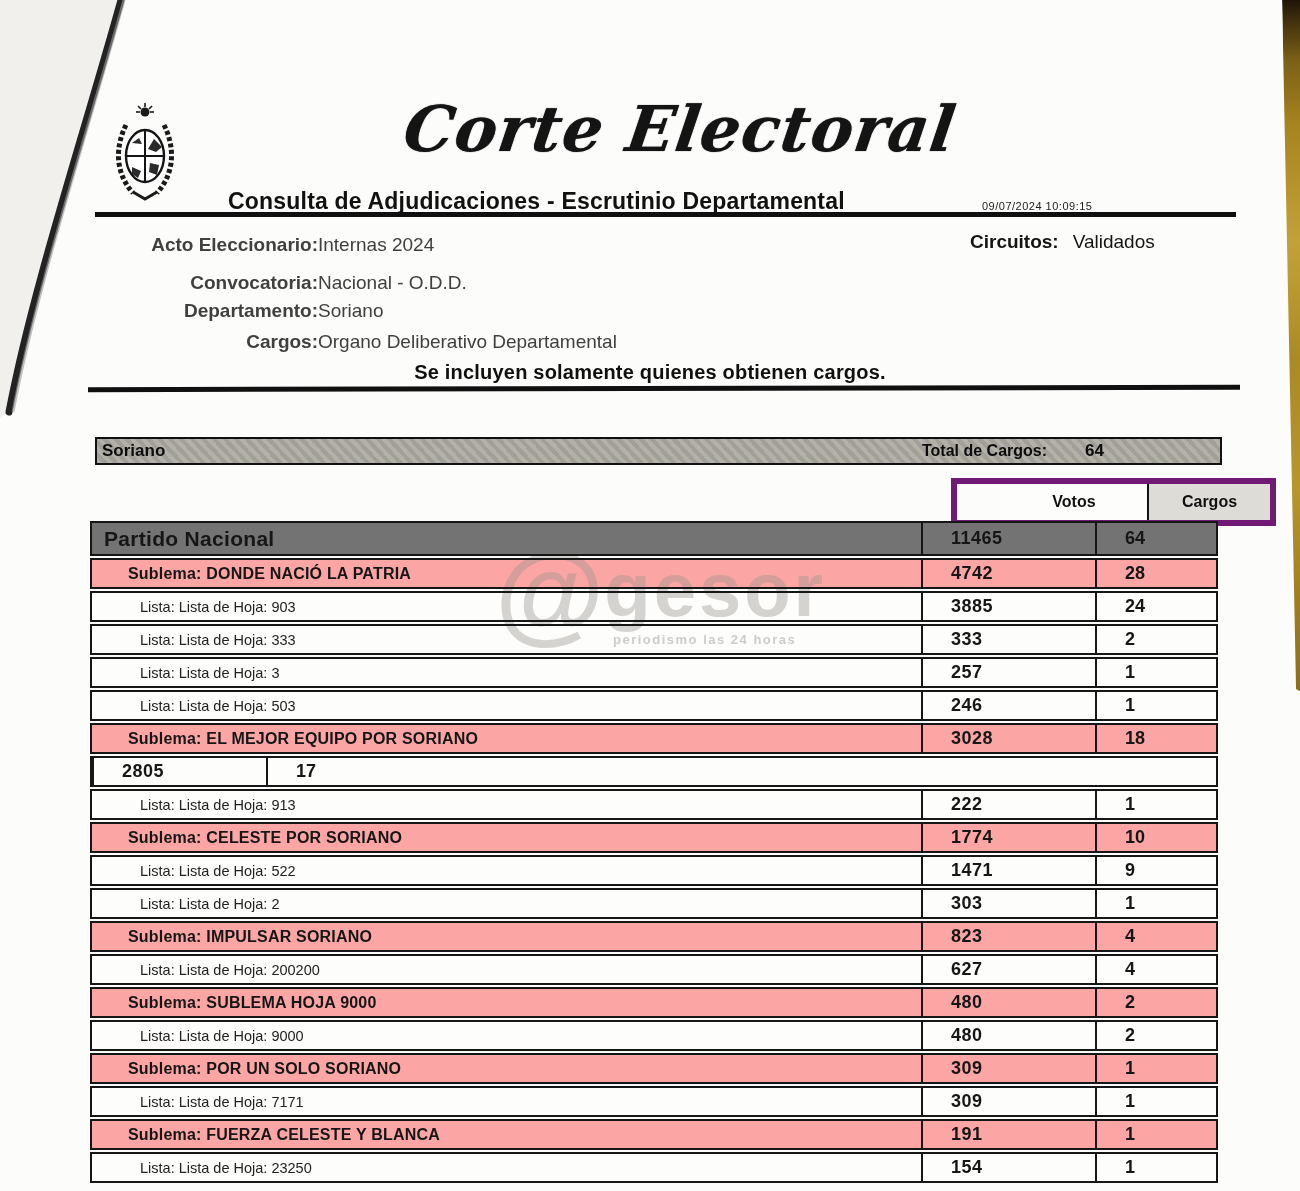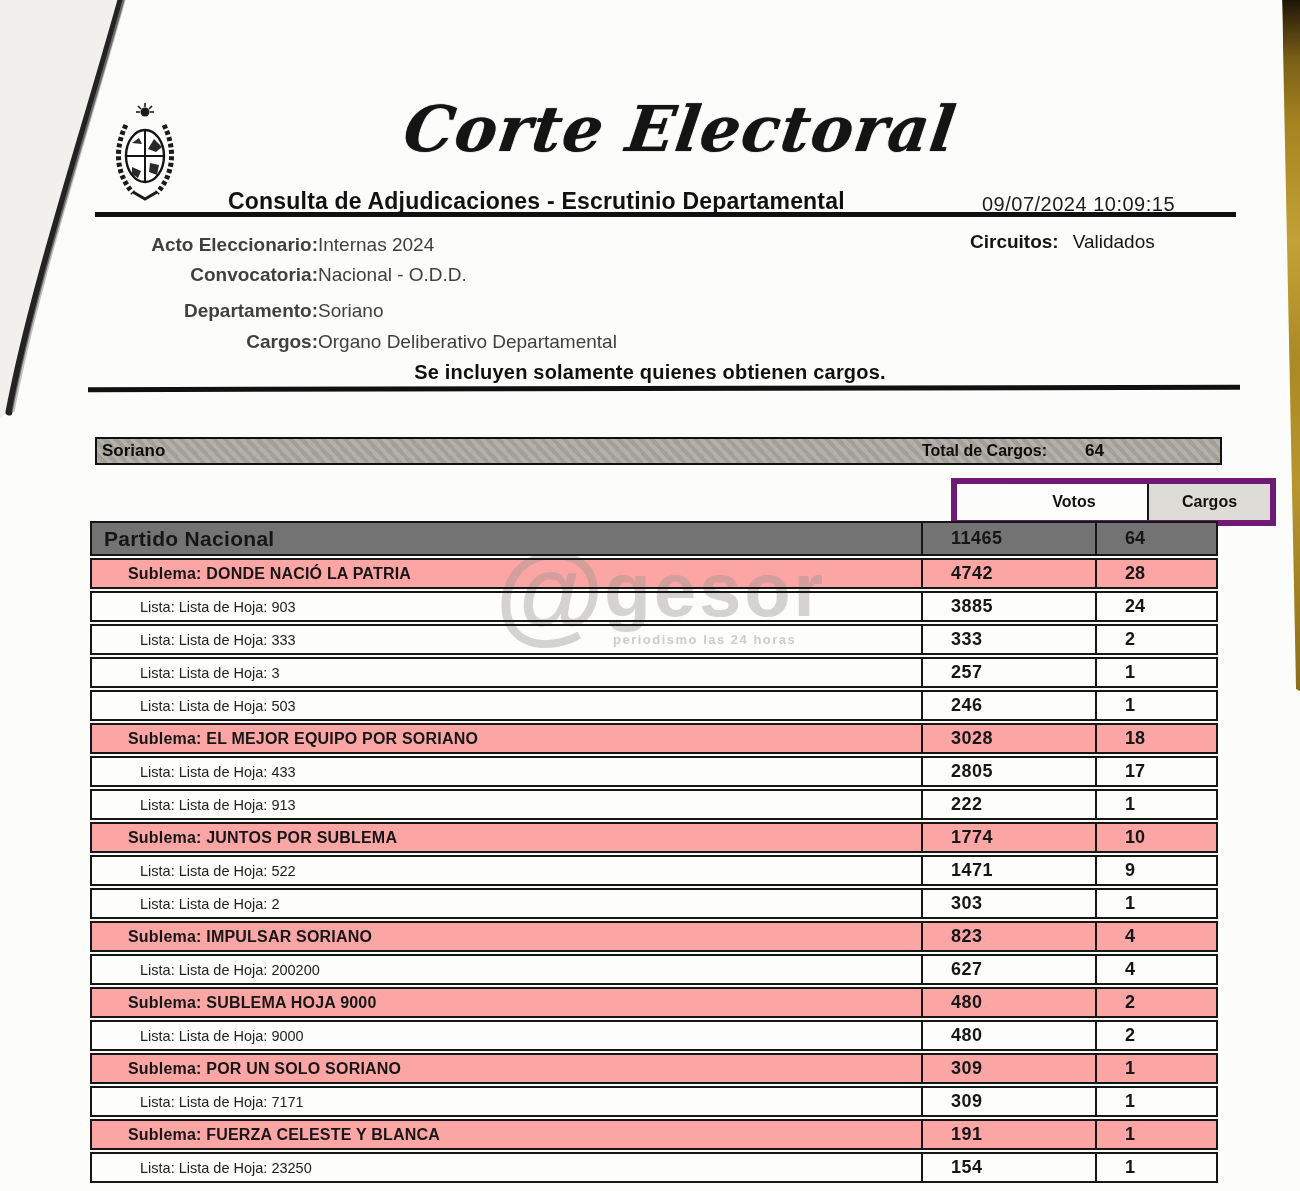--- a/index.html
+++ b/index.html
@@ -15,21 +15,21 @@
     border-radius:0 0 10px 6px;transform:rotate(-0.5deg);transform-origin:top right;
     clip-path:polygon(0% 0%,100% 0%,100% 100%,40% 99%);}
   
   .logo{position:absolute;left:112px;top:103px;}
   .title{position:absolute;left:400px;top:92px;width:560px;text-align:center;
     font-family:"DejaVu Serif",serif;font-style:italic;font-weight:bold;font-size:63px;
     color:#141414;transform:skewX(-8deg);letter-spacing:1px;text-shadow:0 0 1px #333;}
   .subtitle-row{position:absolute;left:0;top:188px;width:1300px;}
   .subtitle{position:absolute;left:228px;top:0;font-size:23px;font-weight:bold;color:#111;
     letter-spacing:.2px;}
-  .timestamp{position:absolute;left:982px;top:5px;font-size:20px;color:#1c1c1c;letter-spacing:.5px;}
+  .timestamp{position:absolute;left:982px;top:12px;font-size:11px;color:#1c1c1c;letter-spacing:.5px;}
   .rule{position:absolute;background:#101010;height:5px;}
   .rule-1{left:95px;top:212px;width:1141px;}
   .rule-2{left:88px;top:386px;width:1152px;transform:rotate(-0.12deg);}
   
   .meta-field{position:absolute;left:108px;font-size:19px;color:#404040;text-align:right;}
   .meta-field .lbl{font-weight:bold;display:inline-block;width:210px;}
   .meta-field .val{font-weight:normal;}
   .circuitos{position:absolute;left:970px;top:231px;font-size:19px;color:#141414;}
   .circuitos .lbl{font-weight:bold;margin-right:14px;}
   .note{position:absolute;left:300px;top:361px;width:700px;text-align:center;
@@ -108,21 +108,21 @@
 
   <div class="subtitle-row">
     <div class="subtitle">Consulta de Adjudicaciones - Escrutinio Departamental</div>
     <div class="timestamp">09/07/2024 10:09:15</div>
   </div>
   <div class="rule rule-1"></div>
 
   <div class="meta-field" style="top:234px;">
     <span class="lbl">Acto Eleccionario:</span><span class="val">Internas 2024</span>
   </div>
-  <div class="meta-field" style="top:264px;">
+  <div class="meta-field" style="top:272px;">
     <span class="lbl">Convocatoria:</span><span class="val">Nacional - O.D.D.</span>
   </div>
   <div class="meta-field" style="top:300px;">
     <span class="lbl">Departamento:</span><span class="val">Soriano</span>
   </div>
   <div class="meta-field" style="top:331px;">
     <span class="lbl">Cargos:</span><span class="val">Organo Deliberativo Departamental</span>
   </div>
   <div class="circuitos">
     <span class="lbl">Circuitos:</span><span class="val">Validados</span>
@@ -179,33 +179,32 @@
       <div class="cell cell-cargos">1</div>
     </div>
 
     <div class="row row-sublema">
       <div class="cell cell-label">Sublema: EL MEJOR EQUIPO POR SORIANO</div>
       <div class="cell cell-votos">3028</div>
       <div class="cell cell-cargos">18</div>
     </div>
 
     <div class="row row-lista">
-      <div class="cell cell-label">Lista: Lista de Hoja: 433</div>
       <div class="cell cell-votos">2805</div>
       <div class="cell cell-cargos">17</div>
     </div>
 
     <div class="row row-lista">
       <div class="cell cell-label">Lista: Lista de Hoja: 913</div>
       <div class="cell cell-votos">222</div>
       <div class="cell cell-cargos">1</div>
     </div>
 
     <div class="row row-sublema">
-      <div class="cell cell-label">Sublema: JUNTOS POR SUBLEMA</div>
+      <div class="cell cell-label">Sublema: CELESTE POR SORIANO</div>
       <div class="cell cell-votos">1774</div>
       <div class="cell cell-cargos">10</div>
     </div>
 
     <div class="row row-lista">
       <div class="cell cell-label">Lista: Lista de Hoja: 522</div>
       <div class="cell cell-votos">1471</div>
       <div class="cell cell-cargos">9</div>
     </div>
 

